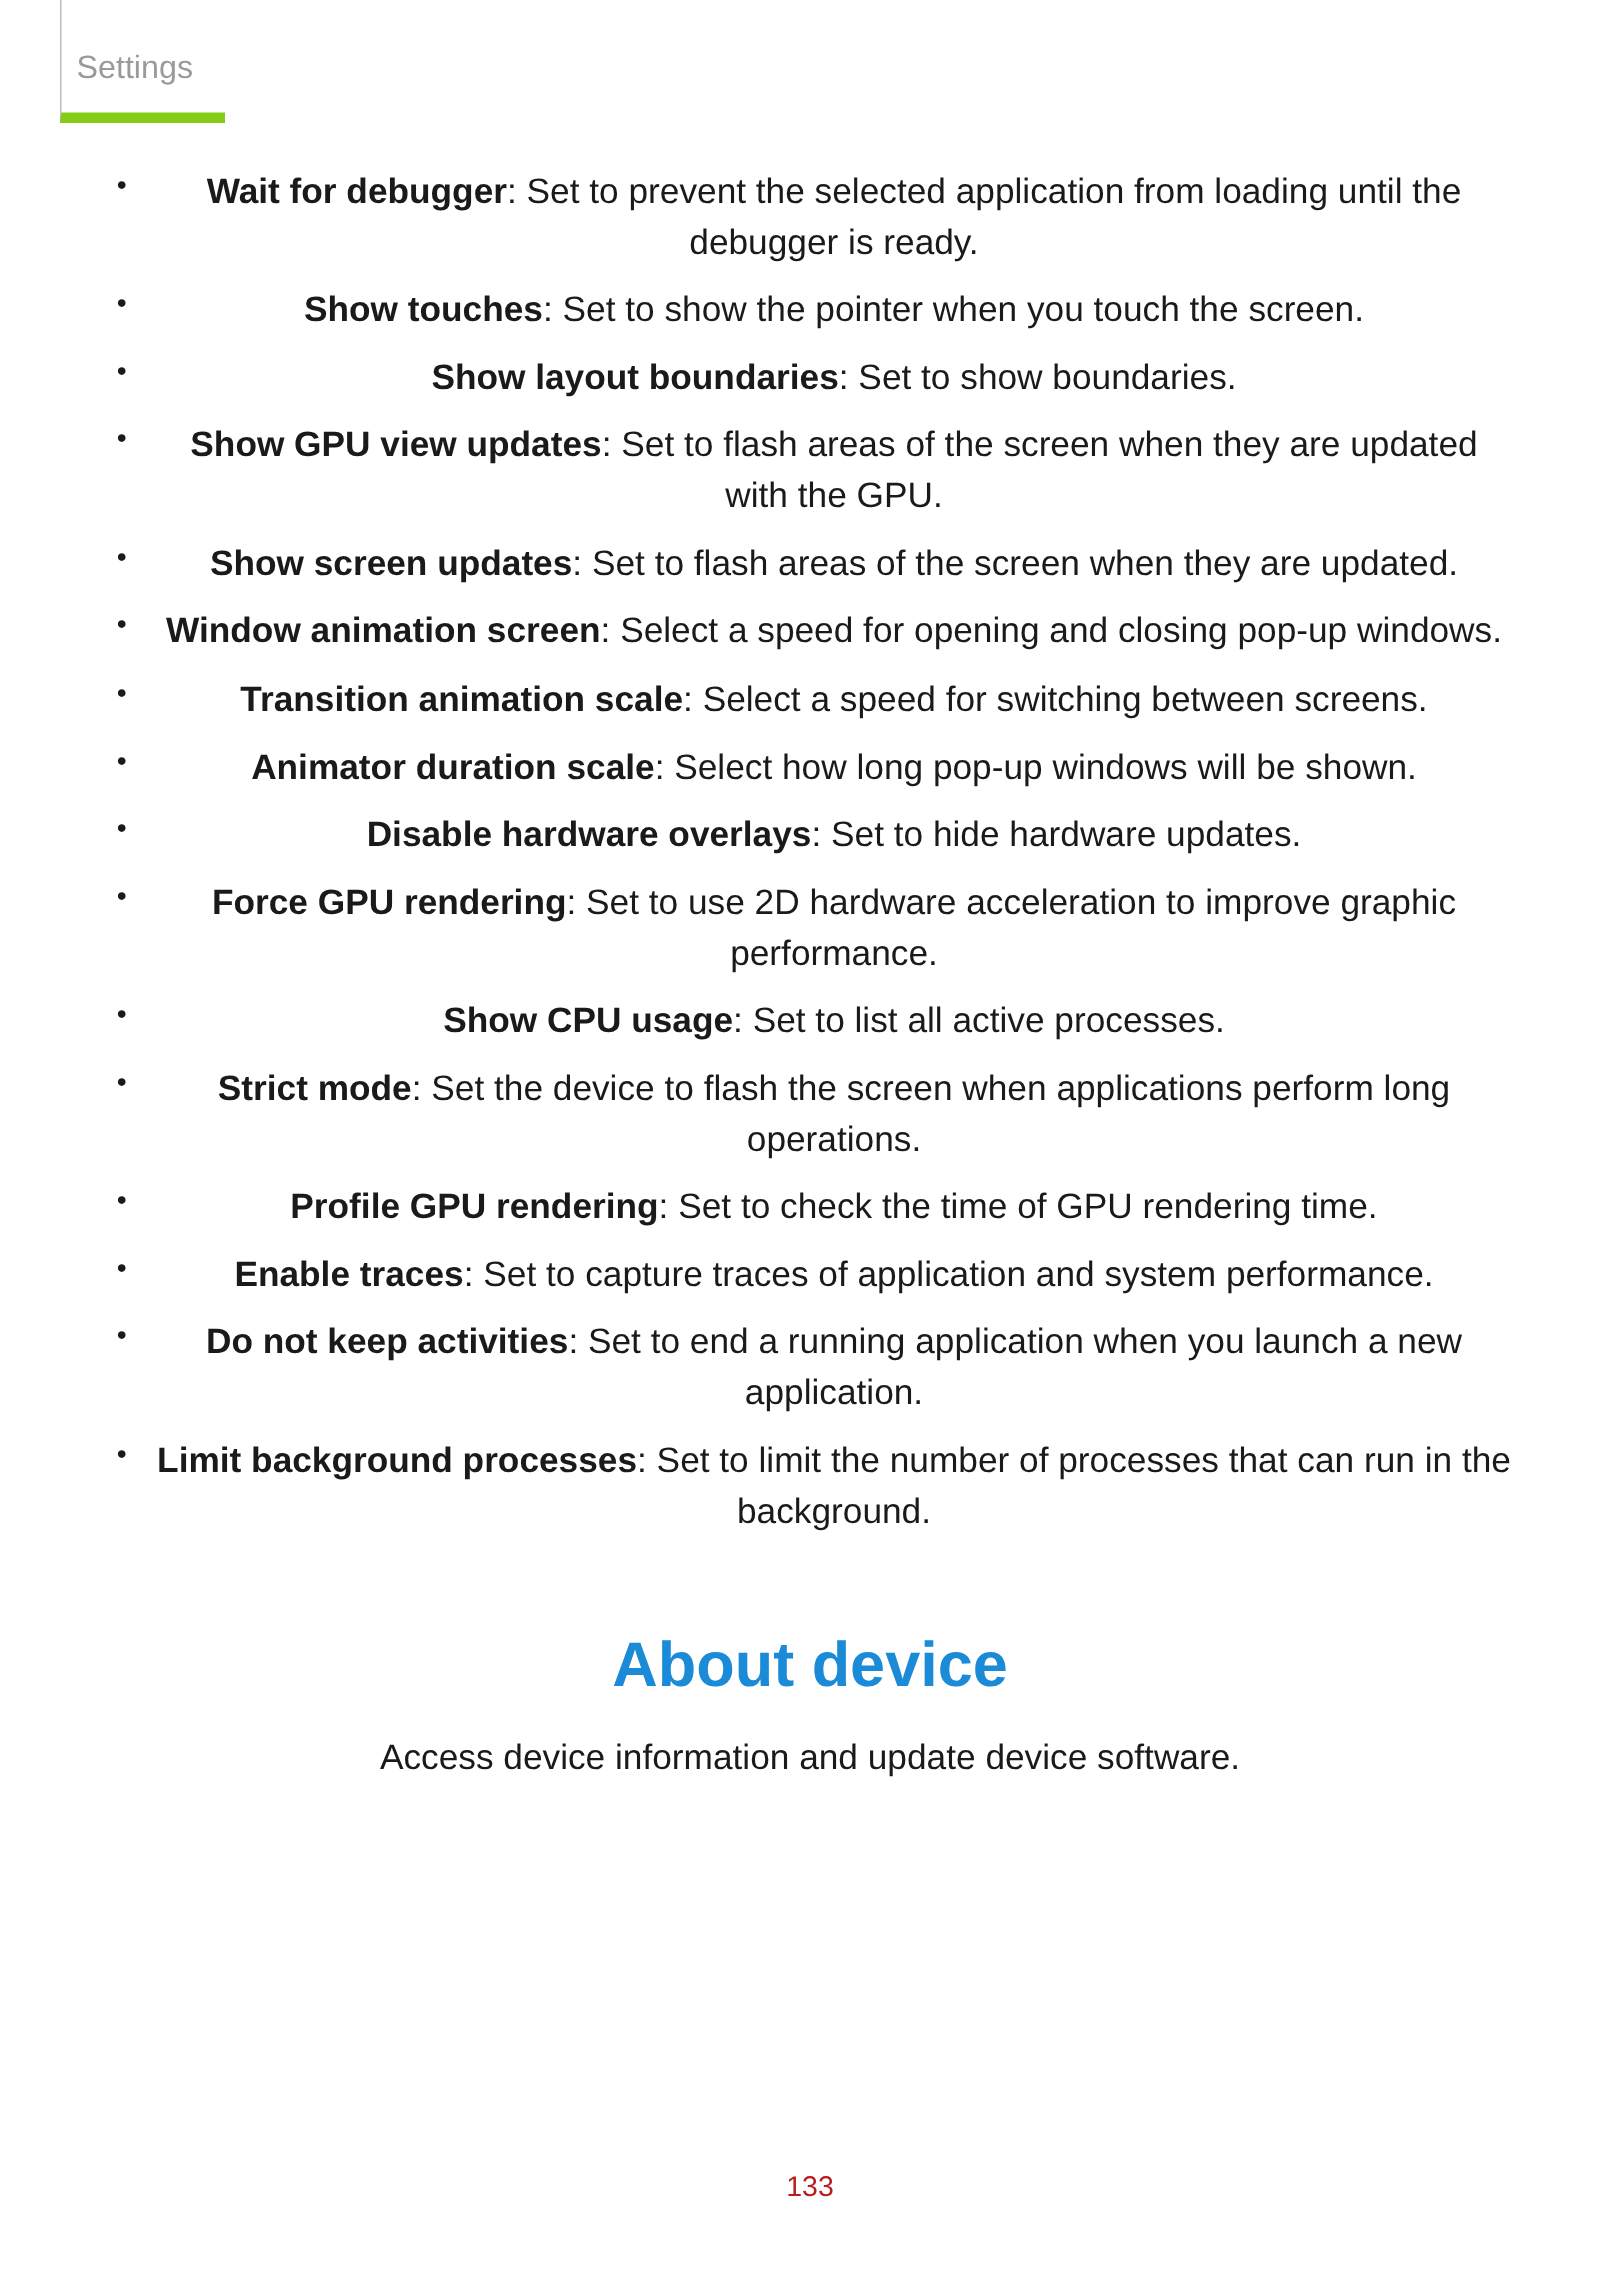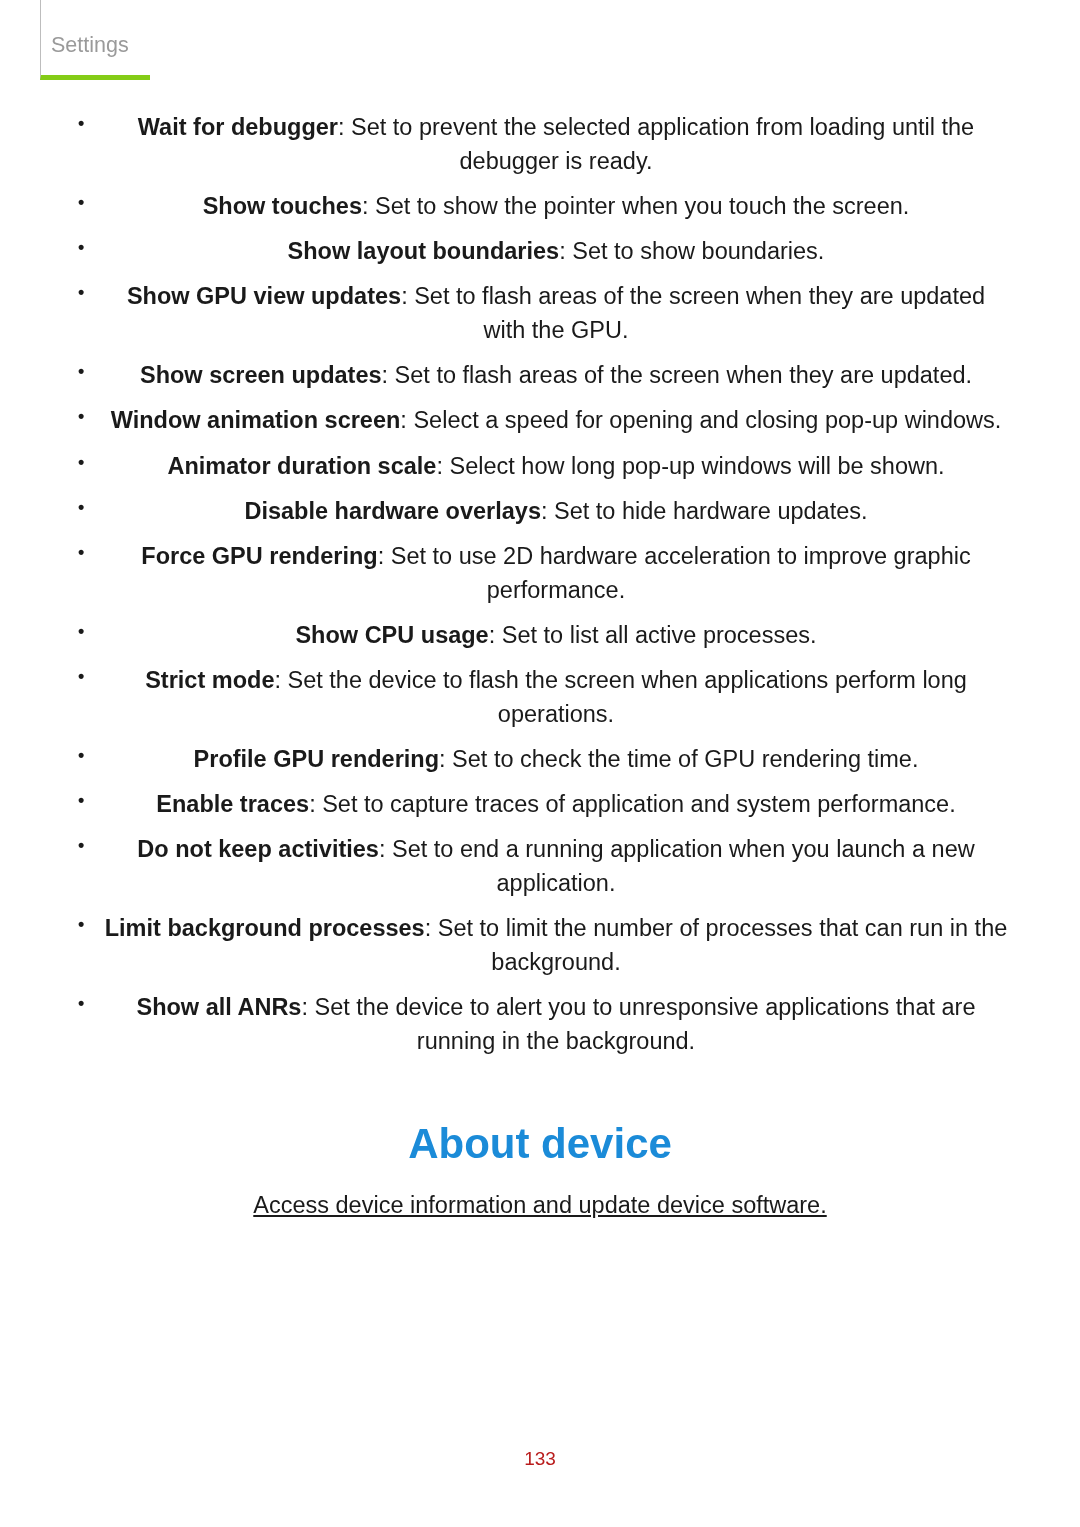--- a/index.html
+++ b/index.html
@@ -15,21 +15,21 @@
 
   .header {
     position: absolute;
     top: 0;
     left: 40px;
     width: 110px;
     padding-top: 30px;
     padding-bottom: 14px;
     padding-left: 10px;
     border-left: 1px solid #bdbdbd;
-    border-bottom: 5px solid #84cc16;
+    border-bottom: 7px solid #84cc16;
     color: #9a9a9a;
     font-size: 21.5px;
     font-weight: 400;
   }
 
   .content {
     padding: 110px 72px 0 72px;
     text-align: center;
   }
 
@@ -58,21 +58,20 @@
   h1.section-heading {
     color: #1b8bd8;
     font-size: 42px;
     font-weight: 700;
     margin-top: 56px;
     margin-bottom: 13px;
   }
 
   .section-body {
     font-size: 23.5px;
-    text-decoration: underline;
   }
 
   .page-number {
     position: absolute;
     bottom: 54px;
     left: 0;
     width: 100%;
     text-align: center;
     color: #b91c1c;
     font-size: 19px;
@@ -84,29 +83,29 @@
 <div class="header">Settings</div>
 
 <div class="content">
   <ul class="settings-list">
       <li><span class="opt-title">Wait for debugger</span><span>: Set to prevent the selected application from loading until the debugger is ready.</span></li>
       <li><span class="opt-title">Show touches</span><span>: Set to show the pointer when you touch the screen.</span></li>
       <li><span class="opt-title">Show layout boundaries</span><span>: Set to show boundaries.</span></li>
       <li><span class="opt-title">Show GPU view updates</span><span>: Set to flash areas of the screen when they are updated with the GPU.</span></li>
       <li><span class="opt-title">Show screen updates</span><span>: Set to flash areas of the screen when they are updated.</span></li>
       <li><span class="opt-title">Window animation screen</span><span>: Select a speed for opening and closing pop-up windows.</span></li>
+      <li><span class="opt-title">Transition animation scale</span><span>: Select a speed for switching between screens.</span></li>
       <li><span class="opt-title">Animator duration scale</span><span>: Select how long pop-up windows will be shown.</span></li>
       <li><span class="opt-title">Disable hardware overlays</span><span>: Set to hide hardware updates.</span></li>
       <li><span class="opt-title">Force GPU rendering</span><span>: Set to use 2D hardware acceleration to improve graphic performance.</span></li>
       <li><span class="opt-title">Show CPU usage</span><span>: Set to list all active processes.</span></li>
       <li><span class="opt-title">Strict mode</span><span>: Set the device to flash the screen when applications perform long operations.</span></li>
       <li><span class="opt-title">Profile GPU rendering</span><span>: Set to check the time of GPU rendering time.</span></li>
       <li><span class="opt-title">Enable traces</span><span>: Set to capture traces of application and system performance.</span></li>
       <li><span class="opt-title">Do not keep activities</span><span>: Set to end a running application when you launch a new application.</span></li>
       <li><span class="opt-title">Limit background processes</span><span>: Set to limit the number of processes that can run in the background.</span></li>
-      <li><span class="opt-title">Show all ANRs</span><span>: Set the device to alert you to unresponsive applications that are running in the background.</span></li>
     </ul>
 
   <h1 class="section-heading">About device</h1>
   <p class="section-body">Access device information and update device software.</p>
 </div>
 
 <div class="page-number">133</div>
 
 </body></html>

